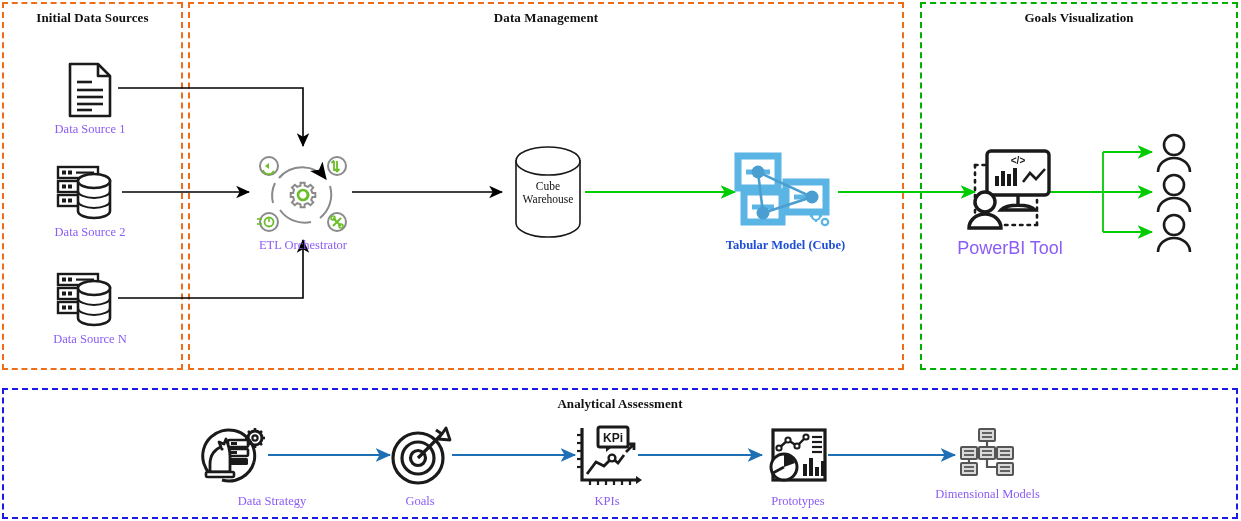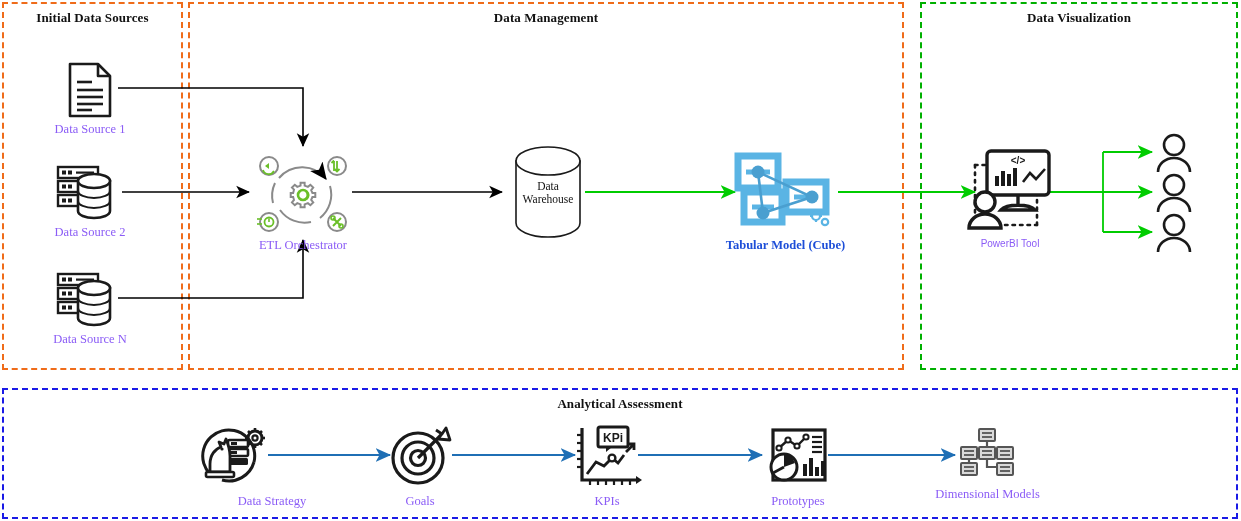--- a/index.html
+++ b/index.html
@@ -6,42 +6,42 @@
   body{width:1241px;height:521px;position:relative;overflow:hidden;
        font-family:"Liberation Serif","DejaVu Serif",serif;}
   .stage{position:absolute;left:0;top:0;width:1241px;height:521px;padding-left:48px;}
   .zone{position:absolute;box-sizing:border-box;background:transparent;}
   .zone-title{position:absolute;width:100%;text-align:center;top:6px;
        font-weight:bold;font-size:13px;color:#111;letter-spacing:.1px;}
   .node{position:absolute;text-align:center;}
   .node-label{font-size:12.5px;color:#8b5cf6;white-space:nowrap;
        position:absolute;left:50%;transform:translateX(-50%);}
   .label-green{color:#1d4ed8;font-weight:bold;}
-  .label-sans{font-family:"Liberation Sans","DejaVu Sans",sans-serif;font-size:10px;}
+  .label-sans{font-family:"Liberation Sans","DejaVu Sans",sans-serif;font-size:18px;}
   .cyl-text{position:absolute;left:0;top:0;width:100%;height:100%;
        display:flex;flex-direction:column;align-items:center;justify-content:center;
        font-size:11.5px;line-height:13px;color:#111;pointer-events:none;}
   svg{display:block;overflow:visible;}
   .svg-layer{position:absolute;left:0;top:0;width:1241px;height:521px;pointer-events:none;}
 </style>
 </head>
 <body>
 
 <div class="stage">
 
   <div class="zone" style="left:2px;top:2px;width:181px;height:368px;border:2px dashed #ef6c1a;">
     <div class="zone-title">Initial Data Sources</div>
   </div>
 
   <div class="zone" style="left:188px;top:2px;width:716px;height:368px;border:2px dashed #ef6c1a;">
     <div class="zone-title">Data Management</div>
   </div>
 
   <div class="zone" style="left:920px;top:2px;width:318px;height:368px;border:2px dashed #00b000;">
-    <div class="zone-title">Data Visualization</div>
+    <div class="zone-title">Goals Visualization</div>
   </div>
 
   <div class="zone" style="left:2px;top:388px;width:1236px;height:131px;border:2px dashed #1a1ae6;">
     <div class="zone-title">Analytical Assessment</div>
   </div>
 
   <svg class="svg-layer" viewBox="0 0 1241 521">
     <defs>
       <marker id="arrB" markerWidth="9" markerHeight="9" refX="8" refY="4.5" orient="auto">
         <path d="M0,0.6 L8.6,4.5 L0,8.4 L2.2,4.5 Z" fill="#000"></path>
@@ -189,21 +189,21 @@
     </svg>
     <div class="node-label" style="top:90px;">ETL Orchestrator</div>
   </div>
 
   <div class="node" style="left:500px;top:145px;width:96px;height:100px;">
     <svg width="96" height="96" viewBox="0 0 96 96">
       <path d="M16,16 L16,78 a32,14 0 0 0 64,0 L80,16 Z" fill="#fff" stroke="#1a1a1a" stroke-width="1.6"></path>
       <ellipse cx="48" cy="16" rx="32" ry="14" fill="#fff" stroke="#1a1a1a" stroke-width="1.6"></ellipse>
     </svg>
     <div class="cyl-text" style="height:96px;">
-      <span>Data</span>
+      <span>Cube</span>
       <span>Warehouse</span>
     </div>
   </div>
 
   <div class="node" style="left:728px;top:150px;width:115px;">
     <svg width="115" height="88" viewBox="0 0 115 88">
       <g fill="none" stroke="#5ab4e4" stroke-width="7">
         <rect x="10" y="6" width="40" height="32"></rect>
         <rect x="58" y="32" width="40" height="30"></rect>
         <rect x="16" y="42" width="38" height="30"></rect>

